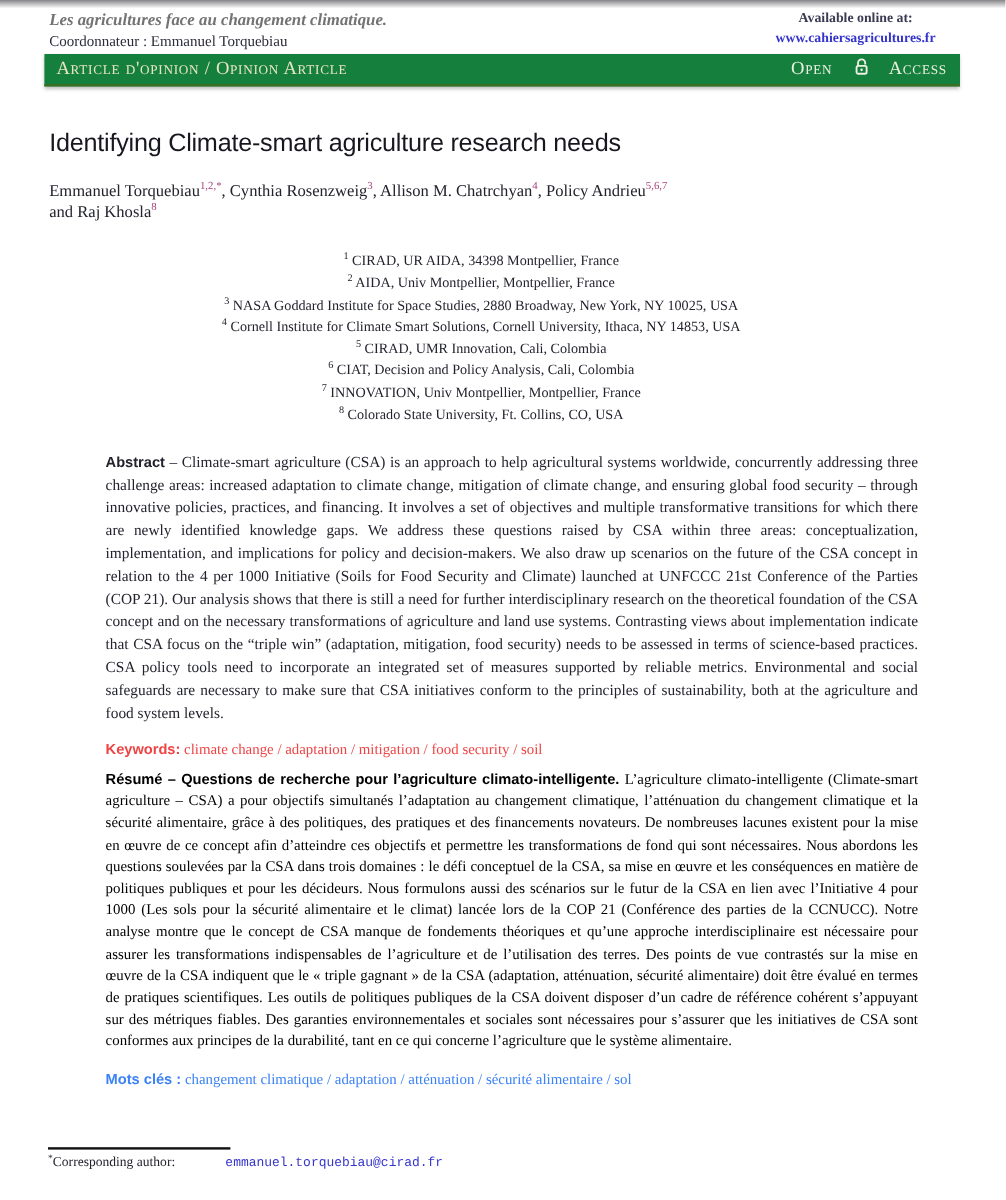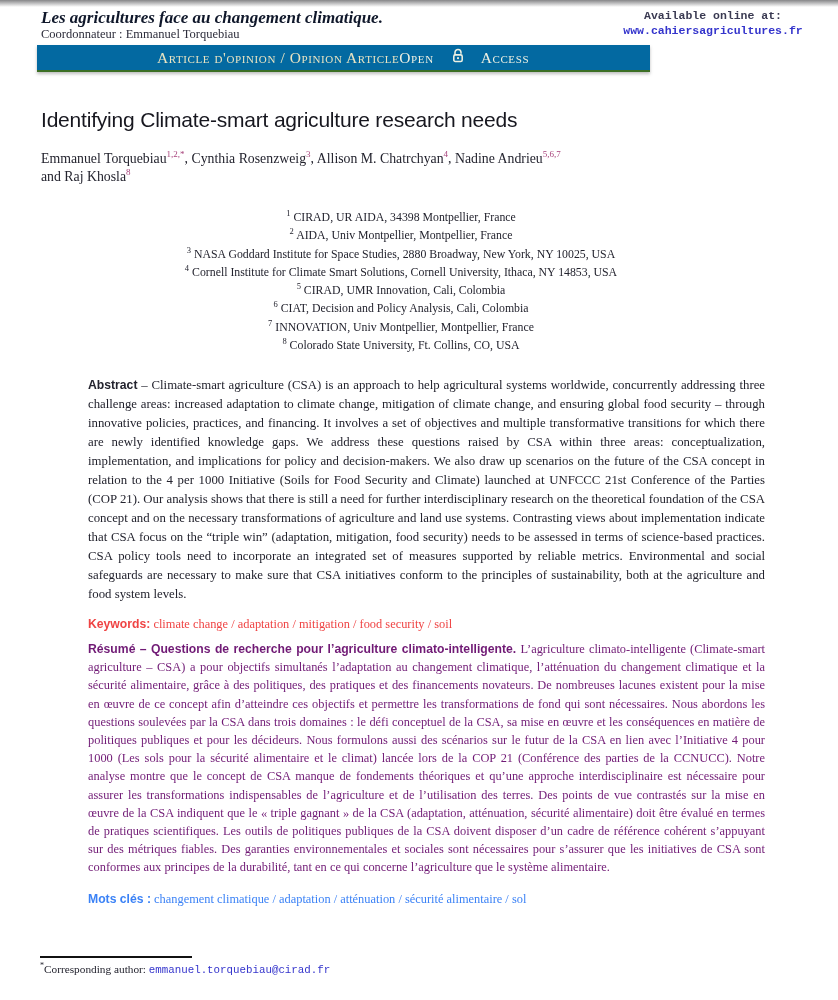--- a/index.html
+++ b/index.html
@@ -10,32 +10,32 @@
     font-family:"Liberation Serif", serif;
     color:#26262e;
   }
   .scan-top {
     position:absolute; top:0; left:0; width:838px; height:7px;
     background:linear-gradient(#5d5d60, rgba(255,255,255,0));
     opacity:.75;
   }
   
   .top-left { position:absolute; top:10px; left:41px; line-height:16px; }
-  .series-title { font-size:17px; font-weight:bold; font-style:italic; color:#0f172a; }
+  .series-title { font-size:14px; font-weight:bold; font-style:italic; color:#737373; }
   .coordinator  { font-size:12.5px; color:#2c2c3a; }
-  .top-right { position:absolute; top:8px; left:608px; width:210px; text-align:center; line-height:15px;font-family:Liberation Mono, monospace; }
+  .top-right { position:absolute; top:8px; left:608px; width:210px; text-align:center; line-height:15px; }
   .avail { font-size:11.5px; font-weight:bold; color:#3a3a52; }
   .site-link { font-size:11.5px; font-weight:bold; color:#3434cc; text-decoration:none; }
   
   .banner {
-    position:absolute; top:45px; left:37px; width:613px; height:27px;
-    background:#0369a1;
+    position:absolute; top:45px; left:37px; width:763px; height:27px;
+    background:#15803d;
     border-bottom:2px solid #3c6f25;
     box-shadow:0 2px 3px rgba(70,70,70,.35);
-    display:flex; align-items:center; justify-content:center;
+    display:flex; align-items:center; justify-content:space-between;
     padding:0 11px 0 10px;
   }
   .banner-label {
     font-family:"Liberation Serif", serif;
     font-variant:small-caps;
     font-size:15.5px; letter-spacing:.6px;
     color:#e9e4c2;
   }
   .banner-right { display:flex; align-items:center; gap:16px; color:#eef0e2; }
   .banner-right .banner-label { color:#eef0e2; }
@@ -54,30 +54,30 @@
   .asup { font-size:9px; color:#a8447c; vertical-align:super; line-height:0; }
   
   .affiliations { position:absolute; top:208px; left:41px; width:720px;text-align:center; }
   .affil { font-size:11.8px; line-height:18.3px; color:#23232e; }
   .affil sup { font-size:8.5px; line-height:0; }
   
   .abs-col { position:absolute; top:376px; left:88px; width:677px; }
   .abs-col p { text-align:justify; }
   .p-abstract { font-size:12.8px; line-height:19px; margin-bottom:11px; color:#23232e; }
   .p-keywords { font-size:12.4px; line-height:18px; margin-bottom:7px; color:#ef4444; }
-  .p-resume   { font-size:12.4px; line-height:18.2px; margin-bottom:13px; color:#701a75; }
+  .p-resume   { font-size:12.4px; line-height:18.2px; margin-bottom:13px; color:#000000; }
   .p-mots     { font-size:12.4px; line-height:18px; color:#3b82f6; }
   .lead-sans  { font-family:"Liberation Sans", sans-serif; font-weight:bold; font-size:12.2px; }
   
   .foot-rule { position:absolute; top:956px; left:40px; width:152px; height:2px; background:#111; }
   .footnote  { position:absolute; top:963px; left:40px; font-size:11.3px; color:#23232e; }
   .footnote sup { font-size:8px; line-height:0; }
   .email-link {
     font-family:"Liberation Mono", monospace;
-    font-size:10.8px; color:#3434cc; text-decoration:none;
+    font-size:10.8px; color:#3434cc; text-decoration:none;margin-left:39px;
   }
 </style>
 </head>
 <body>
 
 <div class="scan-top"></div>
 
 <div class="top-left">
   <div class="series-title">Les agricultures face au changement climatique.</div>
   <div class="coordinator">Coordonnateur : Emmanuel Torquebiau</div>
@@ -96,21 +96,21 @@
         <path d="M5 11 V7 a5 5 0 0 1 10 0 v2" fill="none" stroke="#eef0e2" stroke-width="2.6"></path>
         <rect x="3" y="11" width="14" height="11" rx="2.5" fill="none" stroke="#eef0e2" stroke-width="2.6"></rect>
         <circle cx="10" cy="16.5" r="1.8" fill="#eef0e2"></circle>
       </svg>
     </span>
     <span class="banner-label">Access</span>
   </span>
 </div>
 
 <h1 class="article-title">Identifying Climate-smart agriculture research needs</h1>
-<div class="author-line"><span><span>Emmanuel Torquebiau</span><sup class="asup">1,2,*</sup>,</span> <span><span>Cynthia Rosenzweig</span><sup class="asup">3</sup>,</span> <span><span>Allison M. Chatrchyan</span><sup class="asup">4</sup>,</span> <span><span>Nadine Andrieu</span><sup class="asup">5,6,7</sup></span><br><span><span>and Raj Khosla</span><sup class="asup">8</sup></span> </div>
+<div class="author-line"><span><span>Emmanuel Torquebiau</span><sup class="asup">1,2,*</sup>,</span> <span><span>Cynthia Rosenzweig</span><sup class="asup">3</sup>,</span> <span><span>Allison M. Chatrchyan</span><sup class="asup">4</sup>,</span> <span><span>Policy Andrieu</span><sup class="asup">5,6,7</sup></span><br><span><span>and Raj Khosla</span><sup class="asup">8</sup></span> </div>
 
 <div class="affiliations">
     <div class="affil"><sup>1</sup> CIRAD, UR AIDA, 34398 Montpellier, France</div>
     <div class="affil"><sup>2</sup> AIDA, Univ Montpellier, Montpellier, France</div>
     <div class="affil"><sup>3</sup> NASA Goddard Institute for Space Studies, 2880 Broadway, New York, NY 10025, USA</div>
     <div class="affil"><sup>4</sup> Cornell Institute for Climate Smart Solutions, Cornell University, Ithaca, NY 14853, USA</div>
     <div class="affil"><sup>5</sup> CIRAD, UMR Innovation, Cali, Colombia</div>
     <div class="affil"><sup>6</sup> CIAT, Decision and Policy Analysis, Cali, Colombia</div>
     <div class="affil"><sup>7</sup> INNOVATION, Univ Montpellier, Montpellier, France</div>
     <div class="affil"><sup>8</sup> Colorado State University, Ft. Collins, CO, USA</div>

